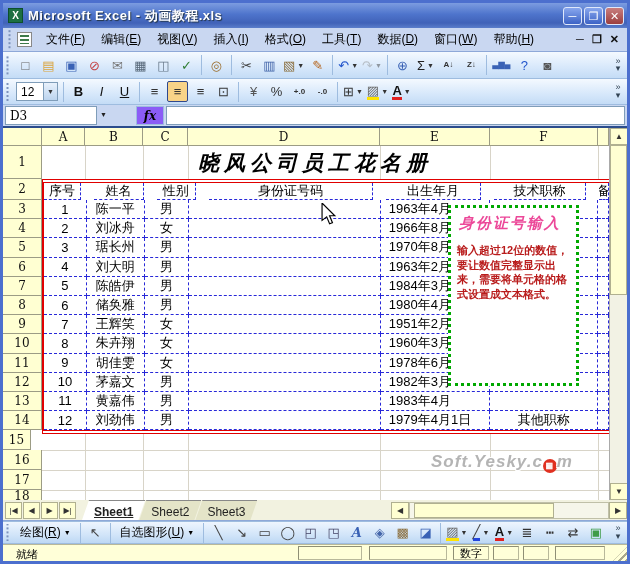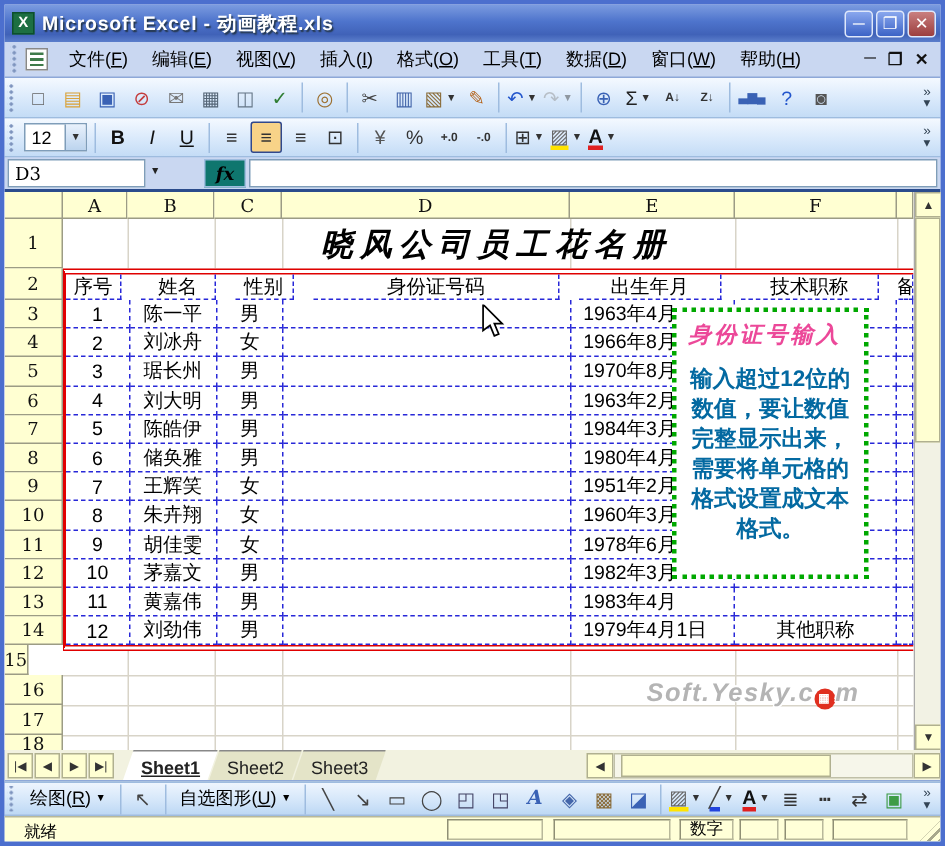--- a/index.html
+++ b/index.html
@@ -39,41 +39,41 @@
   .underlined-glyph { border-bottom:3px solid; line-height:1; padding-bottom:0; }
   .combo { height:19px; background:#fff; border:1px solid #7f9db9; display:flex; align-items:center; margin:0 2px; }
   .combo .val { padding:0 4px; flex:1; font-size:12px; }
   .combo .arrow { width:14px; height:100%; background:linear-gradient(180deg,#e8f1fc,#bcd4ee); border-left:1px solid #7f9db9; font-size:7px; text-align:center; line-height:17px; color:#333; }
   .overflow { margin-left:auto; width:14px; display:flex; flex-direction:column; align-items:center; color:#345; font-size:9px; line-height:.8; }
 
   
   .formulabar { height:23px; display:flex; align-items:center; background:#c9d7f1; border-bottom:2px solid #2b4c8c; padding:1px 2px; }
   .namebox { width:92px; height:19px; background:#fff; border:1px solid #7f9db9; font-size:12px; padding:2px 4px; font-family:"DejaVu Serif", serif; }
   .namebox-dd { width:13px; height:19px; font-size:7px; text-align:center; line-height:18px; color:#222; }
-  .fx { width:28px; text-align:center; font-family:"DejaVu Serif", serif; font-style:italic; font-weight:bold; font-size:12px; background:#0f766e; height:19px; line-height:18px; border:1px solid #9ebcdf; }
+  .fx { width:28px; text-align:center; font-family:"DejaVu Serif", serif; font-style:italic; font-weight:bold; font-size:12px; background:#8b5cf6; height:19px; line-height:18px; border:1px solid #9ebcdf; }
   .formula-input { flex:1; height:19px; background:#fff; border:1px solid #7f9db9; margin-left:2px; }
 
   
   .sheet { height:372px; display:flex; background:#fff; position:relative; }
   #grid { position:relative; width:606px; height:372px; overflow:hidden; background:#fff; }
   .colhdr,.rowhdr,.corner { position:absolute; background:#ffffd2; border-right:1px solid #9c9c85; border-bottom:1px solid #9c9c85; font-family:"DejaVu Serif", serif; font-size:12px; display:flex; align-items:center; justify-content:center; color:#111; }
   .gridline-v { position:absolute; width:1px; background:#d8d4c8; }
   .gridline-h { position:absolute; height:1px; background:#d8d4c8; }
 
   
   #emp-table { position:absolute; background:#fff; border-top:4px double #e00000; border-bottom:4px double #e00000; border-left:2px solid #e00000; }
   .trow { display:flex; }
   .tcell { border-right:1px dashed #2828d8; border-bottom:1px dashed #2828d8; overflow:hidden; display:flex; align-items:center; justify-content:center; font-size:13px; color:#000; white-space:nowrap; }
   .tcell.left { justify-content:flex-start; padding-left:8px; }
   .sheet-title { position:absolute; width:560px; text-align:center; font-family:"DejaVu Serif", serif; font-weight:bold; font-size:21px; letter-spacing:5px; color:#000; font-style:italic; }
 
   
   .callout { position:absolute; left:445px; top:202px; width:131px; height:181px; background:#fff; border:3px dotted #00a800; padding:4px 6px; z-index:30; }
   .callout-title { color:#ec4899; font-weight:bold; font-style:italic; font-size:15px; letter-spacing:2px; margin:2px 0 10px 2px; }
-  .callout-body { color:#0369a1; font-weight:bold; font-size:15px; line-height:1.33;text-align:center; }
+  .callout-body { color:#b91c1c; font-weight:bold; font-size:11px; line-height:1.33; }
 
   
   .watermark { position:absolute; left:428px; top:449px; z-index:25; font-weight:bold; font-style:italic; font-size:17px; color:#b4b4b4;
     text-shadow:-1px -1px 0 #fff,1px -1px 0 #fff,-1px 1px 0 #fff,1px 1px 0 #fff; letter-spacing:1px; }
   .wm-dot { display:inline-block; width:14px; height:14px; border-radius:50%; background:#e03020; color:#fff; font-size:8px; line-height:14px; text-align:center; font-style:normal; text-shadow:none; vertical-align:-1px; }
 
   .cursor { position:absolute; left:318px; top:200px; z-index:40; }
 
   
   .vscroll { width:18px; height:372px; background:#f2f2e4; border-left:1px solid #aaa; display:flex; flex-direction:column; }
@@ -312,21 +312,21 @@
         <div class="rowhdr" style="left: 0px; top: 110.4px; width: 39px; height: 19.2px;">5</div>
         <div class="rowhdr" style="left: 0px; top: 129.6px; width: 39px; height: 19.2px;">6</div>
         <div class="rowhdr" style="left: 0px; top: 148.8px; width: 39px; height: 19.2px;">7</div>
         <div class="rowhdr" style="left: 0px; top: 168px; width: 39px; height: 19.2px;">8</div>
         <div class="rowhdr" style="left: 0px; top: 187.2px; width: 39px; height: 19.2px;">9</div>
         <div class="rowhdr" style="left: 0px; top: 206.4px; width: 39px; height: 19.2px;">10</div>
         <div class="rowhdr" style="left: 0px; top: 225.6px; width: 39px; height: 19.2px;">11</div>
         <div class="rowhdr" style="left: 0px; top: 244.8px; width: 39px; height: 19.2px;">12</div>
         <div class="rowhdr" style="left: 0px; top: 264px; width: 39px; height: 19.2px;">13</div>
         <div class="rowhdr" style="left: 0px; top: 283.2px; width: 39px; height: 19.2px;">14</div>
-        <div class="rowhdr" style="left: 0px; top: 302.4px; width: 16px; height: 20px;">15</div>
+        <div class="rowhdr" style="left: 0px; top: 302.4px; width: 28px; height: 20px;">15</div>
         <div class="rowhdr" style="left: 0px; top: 322.4px; width: 39px; height: 20px;">16</div>
         <div class="rowhdr" style="left: 0px; top: 342.4px; width: 39px; height: 20px;">17</div>
         <div class="rowhdr" style="left: 0px; top: 362.4px; width: 39px; height: 12px;">18</div>
         <div class="gridline-v" style="left: 82px; top: 18px; height: 354px;"></div>
         <div class="gridline-v" style="left: 140px; top: 18px; height: 354px;"></div>
         <div class="gridline-v" style="left: 185px; top: 18px; height: 354px;"></div>
         <div class="gridline-v" style="left: 377px; top: 18px; height: 354px;"></div>
         <div class="gridline-v" style="left: 487px; top: 18px; height: 354px;"></div>
         <div class="gridline-v" style="left: 595px; top: 18px; height: 354px;"></div>
         <div class="gridline-h" style="left: 39px; top: 51px; width: 567px;"></div>
@@ -339,21 +339,21 @@
         <div class="gridline-h" style="left: 39px; top: 187.2px; width: 567px;"></div>
         <div class="gridline-h" style="left: 39px; top: 206.4px; width: 567px;"></div>
         <div class="gridline-h" style="left: 39px; top: 225.6px; width: 567px;"></div>
         <div class="gridline-h" style="left: 39px; top: 244.8px; width: 567px;"></div>
         <div class="gridline-h" style="left: 39px; top: 264px; width: 567px;"></div>
         <div class="gridline-h" style="left: 39px; top: 283.2px; width: 567px;"></div>
         <div class="gridline-h" style="left: 39px; top: 302.4px; width: 567px;"></div>
         <div class="gridline-h" style="left: 39px; top: 322.4px; width: 567px;"></div>
         <div class="gridline-h" style="left: 39px; top: 342.4px; width: 567px;"></div>
         <div class="gridline-h" style="left: 39px; top: 362.4px; width: 567px;"></div>
-        <div class="sheet-title" style="left: 48px; top: 21px;">晓风公司员工花名册</div>
+        <div class="sheet-title" style="left: 32px; top: 21px;">晓风公司员工花名册</div>
         <div id="emp-table" style="left: 39px; top: 51px; width: 567px;">
           <div class="trow" style="height: 17px; gap: 13px;">
             <div class="tcell" style="width: 43px;">序号</div>
             <div class="tcell" style="width: 58px;">姓名</div>
             <div class="tcell" style="width: 45px;">性别</div>
             <div class="tcell" style="width: 192px;">身份证号码</div>
             <div class="tcell" style="width: 110px;">出生年月</div>
             <div class="tcell" style="width: 108px;">技术职称</div>
             <div class="tcell" style="width: 11px;">备</div>
           </div>

